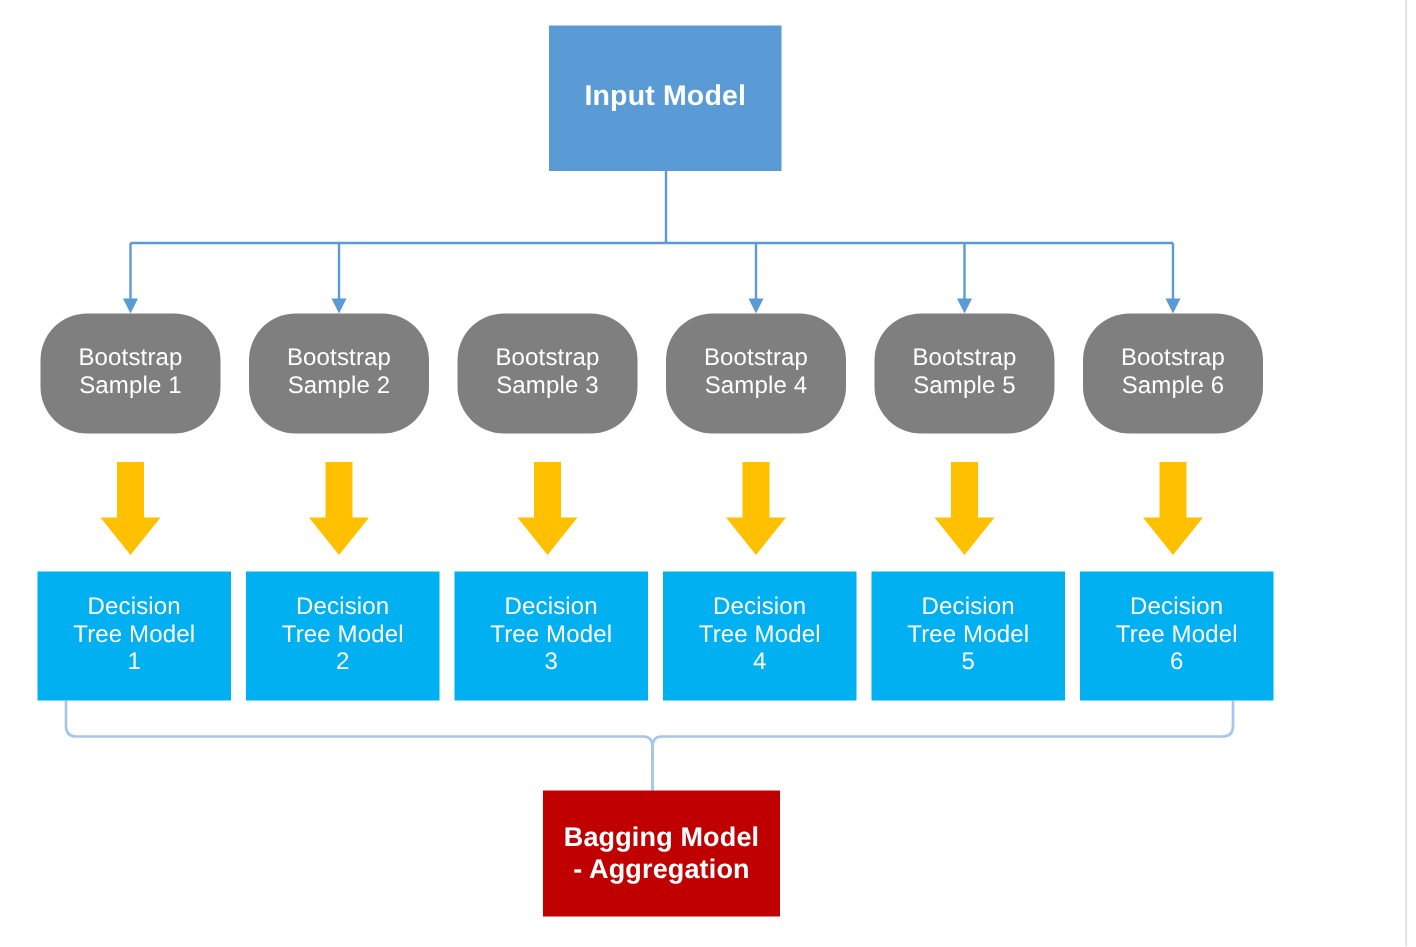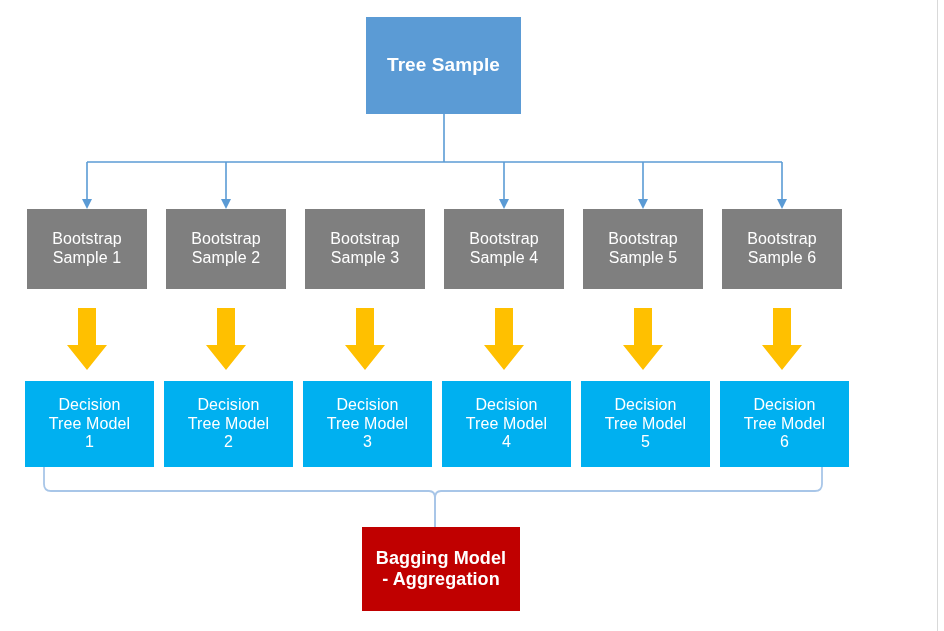--- a/index.html
+++ b/index.html
@@ -40,20 +40,21 @@
   }
   .node-input {
     background: #5B9BD5;
     font-size: 19px;
     font-weight: bold;
   }
   .node-bootstrap {
     background: #7F7F7F;
     font-size: 16px;
     font-weight: normal;
+    border-radius: 31px;
   }
   .node-tree {
     background: #00B0F0;
     font-size: 16px;
     font-weight: normal;
   }
   .node-bagging {
     background: #C00000;
     font-size: 18px;
     font-weight: bold;
@@ -103,21 +104,21 @@
     <g fill="#FFC000">
       <path d="M78,308 h18 v37 h11 l-20,25 l-20,-25 h11 z"></path>
       <path d="M217,308 h18 v37 h11 l-20,25 l-20,-25 h11 z"></path>
       <path d="M356,308 h18 v37 h11 l-20,25 l-20,-25 h11 z"></path>
       <path d="M495,308 h18 v37 h11 l-20,25 l-20,-25 h11 z"></path>
       <path d="M634,308 h18 v37 h11 l-20,25 l-20,-25 h11 z"></path>
       <path d="M773,308 h18 v37 h11 l-20,25 l-20,-25 h11 z"></path>
     </g>
   </svg>
 
-  <div class="node node-input" style="left:366px; top:17px; width:155px; height:97px;">Tree Sample</div>
+  <div class="node node-input" style="left:366px; top:17px; width:155px; height:97px;">Input Model</div>
 
   <div class="node node-bootstrap" style="left:27px; top:209px; width:120px; height:80px;">Bootstrap
 Sample 1</div>
   <div class="node node-bootstrap" style="left:166px; top:209px; width:120px; height:80px;">Bootstrap
 Sample 2</div>
   <div class="node node-bootstrap" style="left:305px; top:209px; width:120px; height:80px;">Bootstrap
 Sample 3</div>
   <div class="node node-bootstrap" style="left:444px; top:209px; width:120px; height:80px;">Bootstrap
 Sample 4</div>
   <div class="node node-bootstrap" style="left:583px; top:209px; width:120px; height:80px;">Bootstrap

